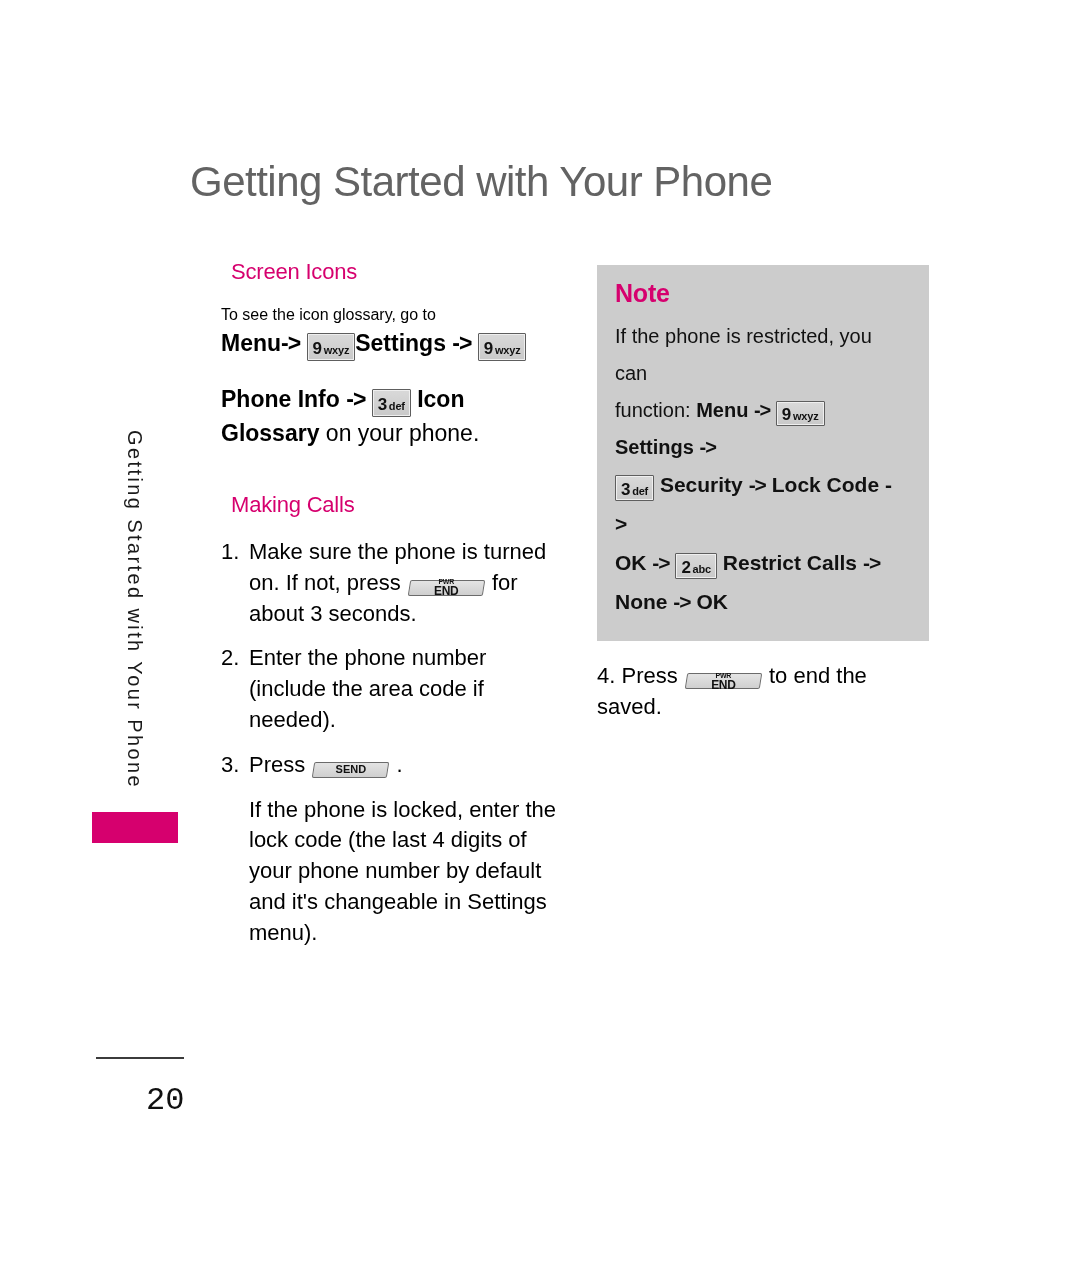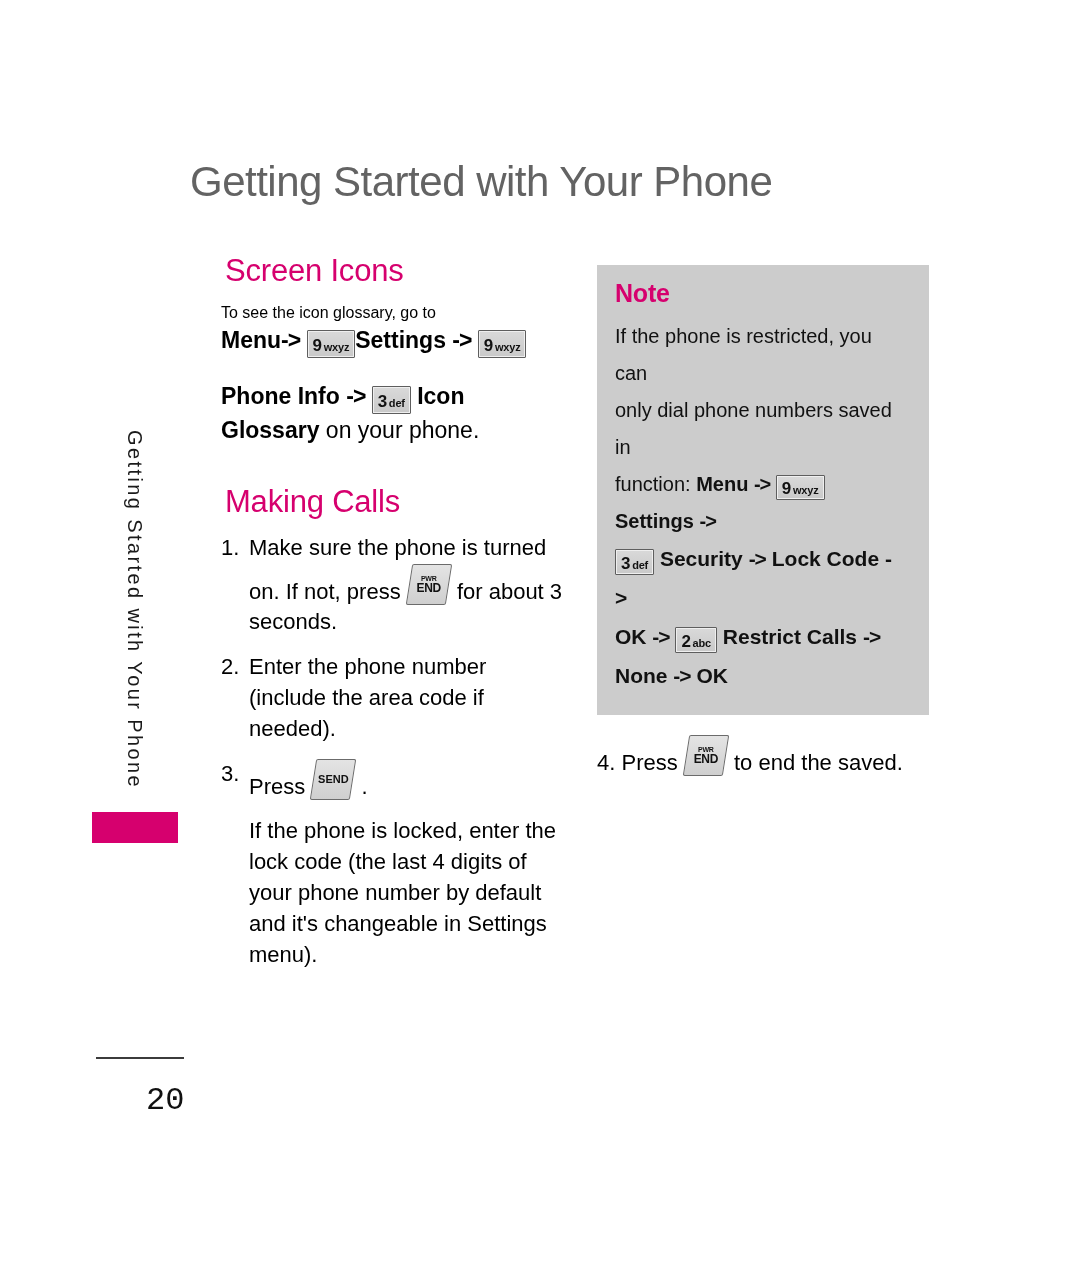--- a/index.html
+++ b/index.html
@@ -68,22 +68,22 @@
     width: 345px;
   }
   .col-right {
     position: absolute;
     left: 597px;
     top: 265px;
     width: 318px;
   }
 
   h2.section-heading {
-    margin: 4px;
-    font-size: 31px;
+    margin: 10px;
+    font-size: 22px;
     font-weight: 400;
     color: #d6006e;
     letter-spacing: -0.2px;
     line-height: 1.1;
   }
 
   .body-text {
     font-size: 16px;
     line-height: 1.40;
     color: #000000;
@@ -146,22 +146,23 @@
     margin-left: 2px;
     letter-spacing: -0.2px;
   }
 
   
   .fkey {
     display: inline-block;
     vertical-align: -6px;
     position: relative;
     width: 40px;
-    height: 41px;
+    height: 16px;
     margin: 0 2px;
+    padding-left: 35px;
   }
   .fkey .fshape {
     position: absolute;
     inset: 0;
     background: linear-gradient(to bottom, #e4e4e4, #cfcfcf);
     border: 1.4px solid #6b6b6b;
     border-radius: 2px;
     transform: skewX(-9deg);
   }
   .fkey .ftext {
@@ -305,21 +306,20 @@
   <p class="hang-para">If the phone is locked, enter the lock code (the last 4 digits of your phone number by default and it's changeable in Settings menu).</p>
 
 </div>
 
 <div class="col-right">
 
   <div class="note-box">
     <div class="note-title">Note</div>
 
     <div class="note-line">If the phone is restricted, you can</div>
-    <div class="note-line">only dial phone numbers saved in</div>
 
     <div class="note-line">
       <span>function:</span>
       <b>Menu</b>
       <b class="arrow">-&gt;</b>
       <span class="key"><span class="kd">9</span><span class="kl">wxyz</span></span>
       <b>Settings</b>
       <b class="arrow">-&gt;</b>
     </div>
 

